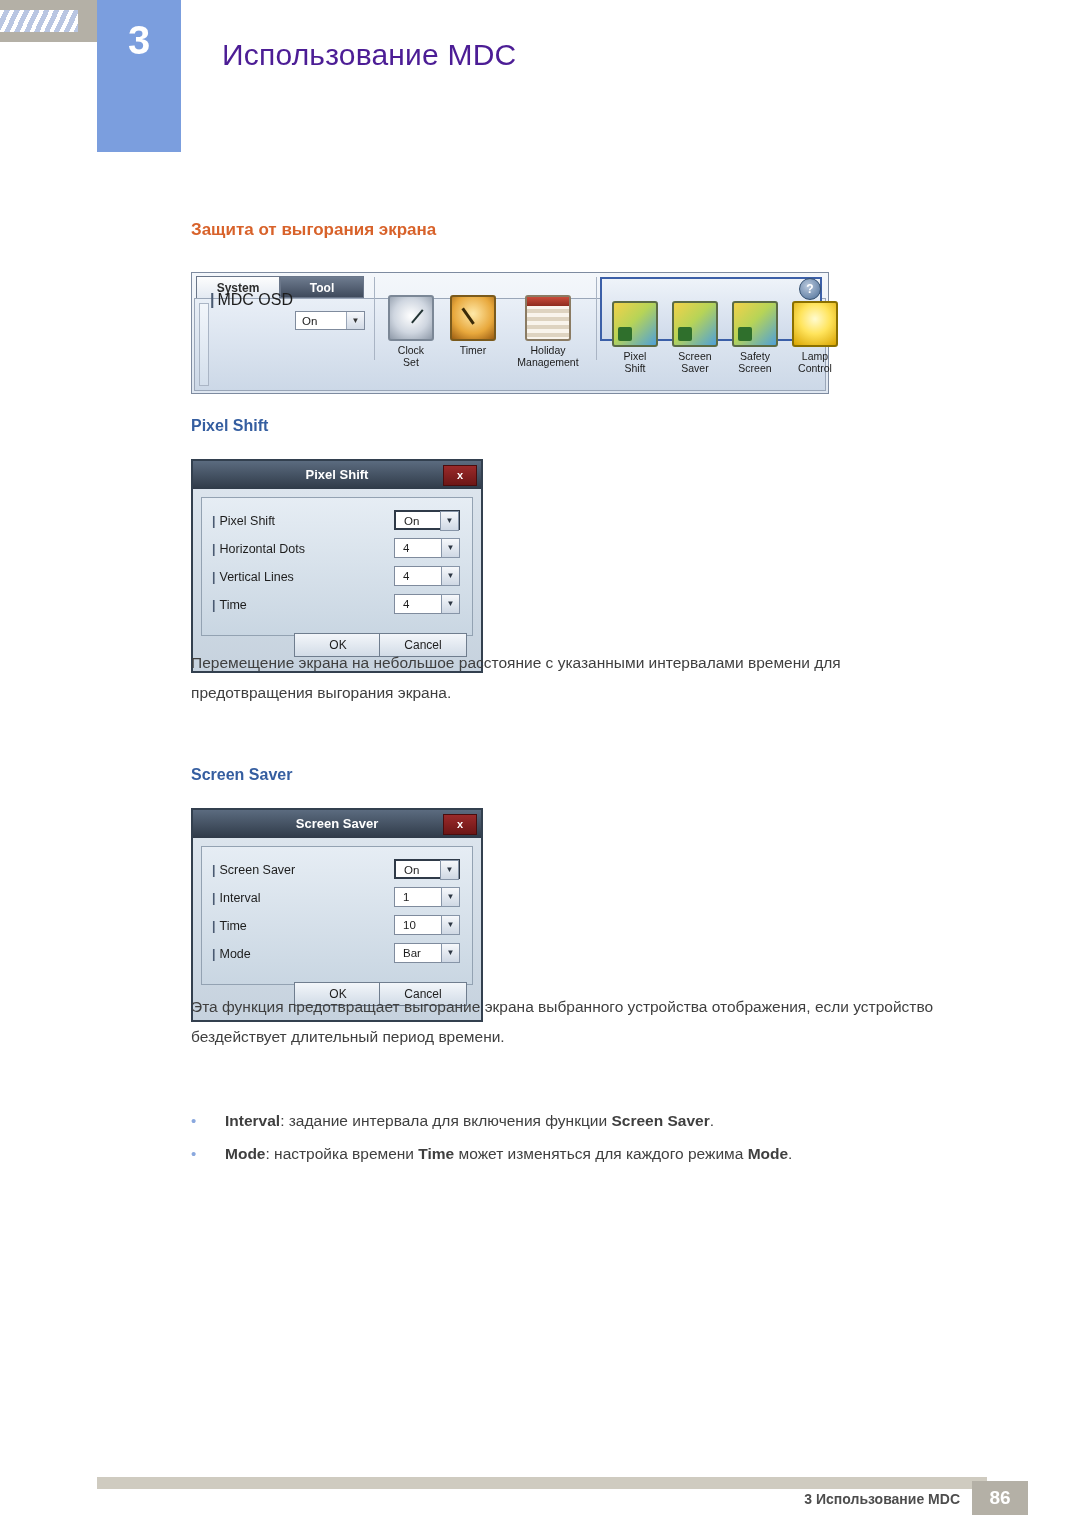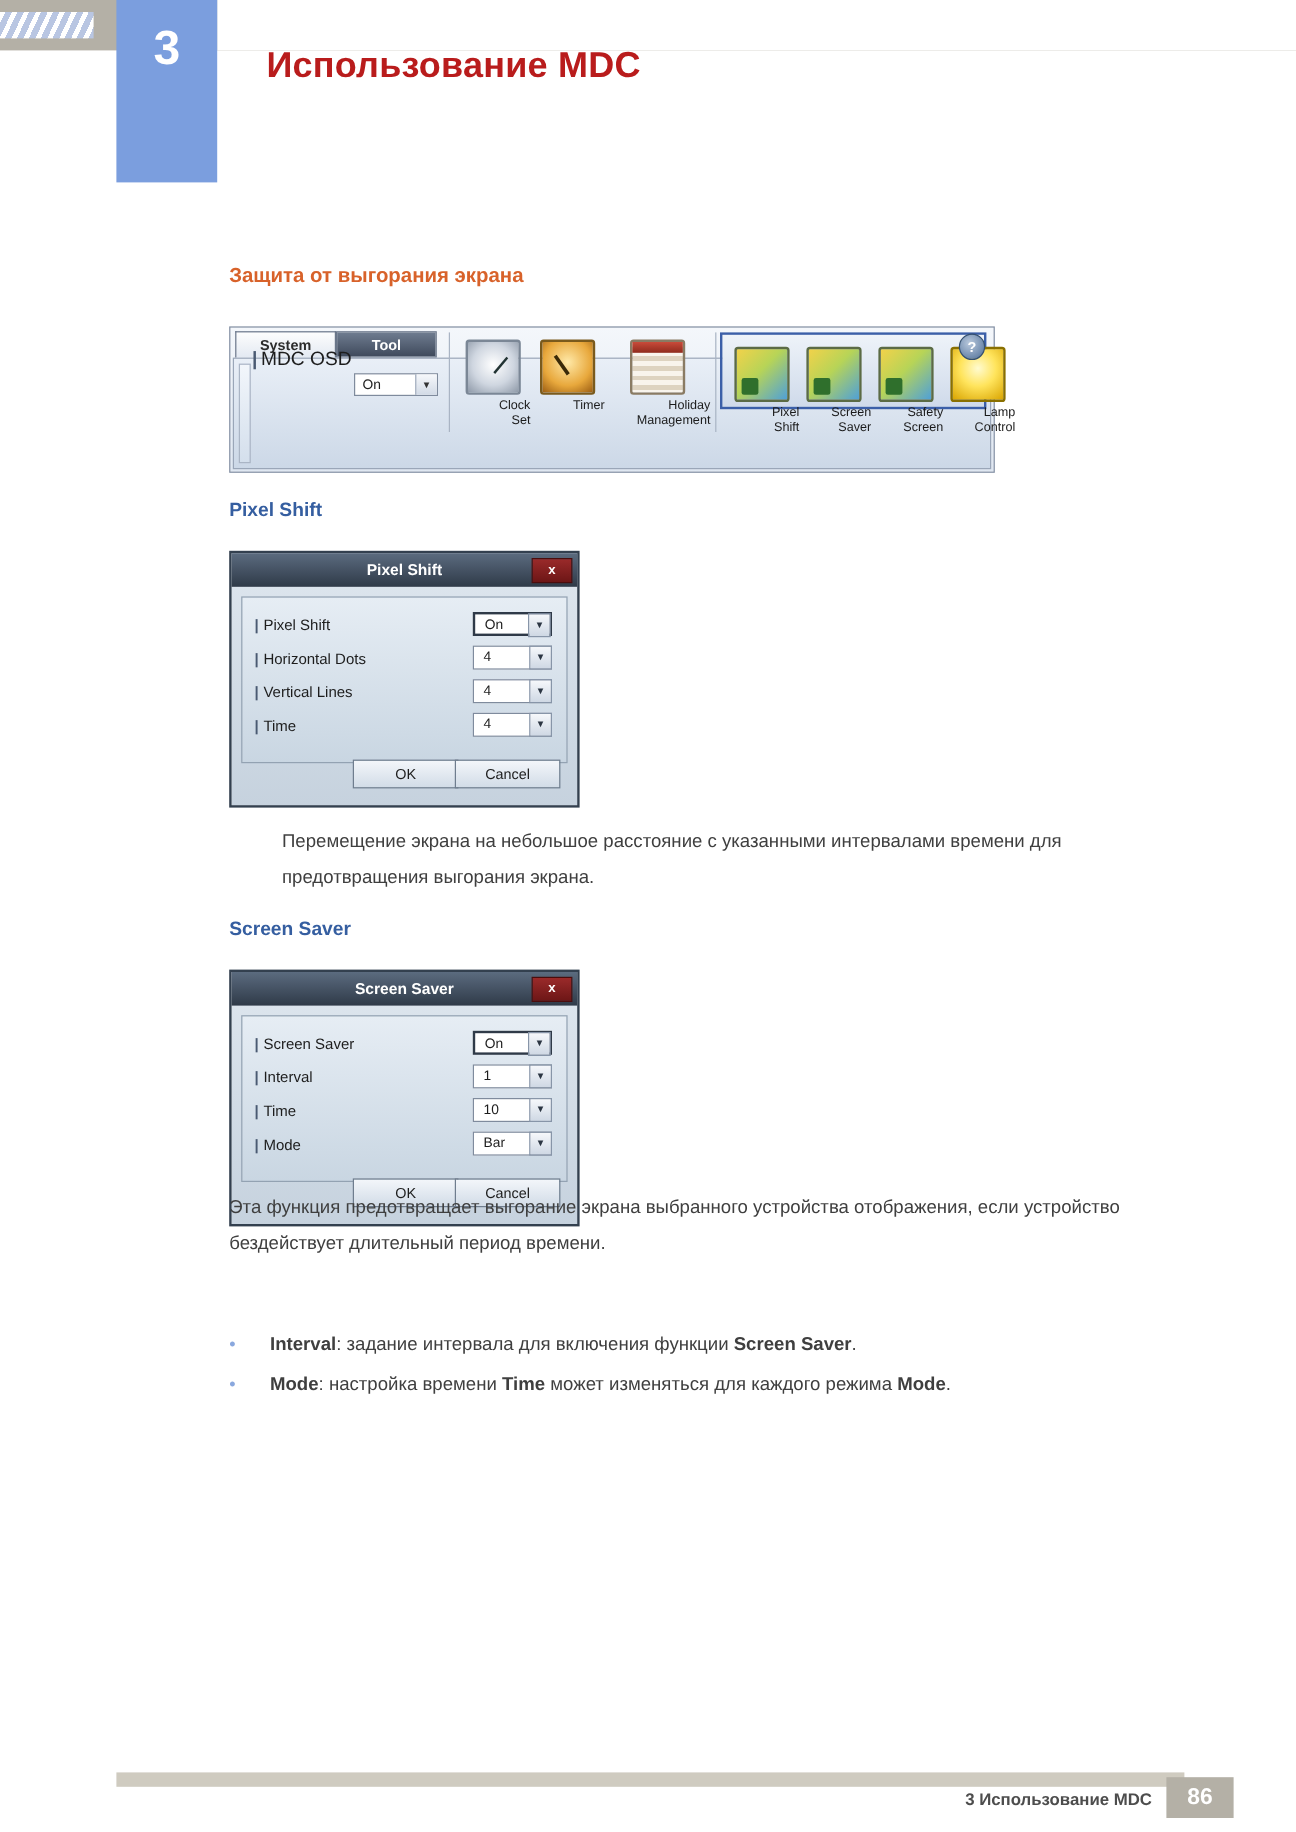--- a/index.html
+++ b/index.html
@@ -39,22 +39,22 @@
     color: #ffffff;
     font-size: 40px;
     font-weight: bold;
     text-align: center;
     line-height: 80px;
   }
   .header-title {
     position: absolute;
     left: 222px; top: 38px;
     font-size: 30px;
-    font-weight: bold;
-    color: #b91c1c;
+    font-weight: normal;
+    color: #4c1d95;
     letter-spacing: 0.2px;
   }
   .header-white-right {
     position: absolute;
     left: 181px; top: 0;
     width: 899px; height: 42px;
     background: #ffffff;
   }
 
   
@@ -74,21 +74,21 @@
   #sub-pixel-shift { left: 191px; top: 417px; }
   #sub-screen-saver { left: 191px; top: 766px; }
 
   .para {
     position: absolute;
     font-size: 15.5px;
     line-height: 30px;
     color: #3f3f3f;
     width: 760px;
   }
-  #para-1 { left: 191px; top: 687px; margin-left: 44px; }
+  #para-1 { left: 191px; top: 648px; }
   #para-2 { left: 191px; top: 992px; }
 
   .bullet-row {
     position: absolute;
     left: 191px;
     font-size: 15.5px;
     color: #3f3f3f;
     width: 790px;
   }
   #bullet-1 { top: 1112px; }
@@ -196,23 +196,23 @@
   .tb-group {
     position: absolute;
     top: 4px;
     height: 64px;
     border: 2px solid #3b5fa8;
     box-sizing: border-box;
     background: linear-gradient(#eef3f9, #cfdaea);
   }
   .tb-icon {
     position: absolute;
-    top: 10px;
+    top: 22px;
     width: 62px;
-    text-align: right;
+    text-align: center;
     font-size: 10.5px;
     color: #1b1b1b;
     line-height: 12px;
   }
   .tb-icon .glyph {
     display: block;
     width: 42px; height: 42px;
     margin: 0 auto 3px auto;
     border-radius: 3px;
   }

